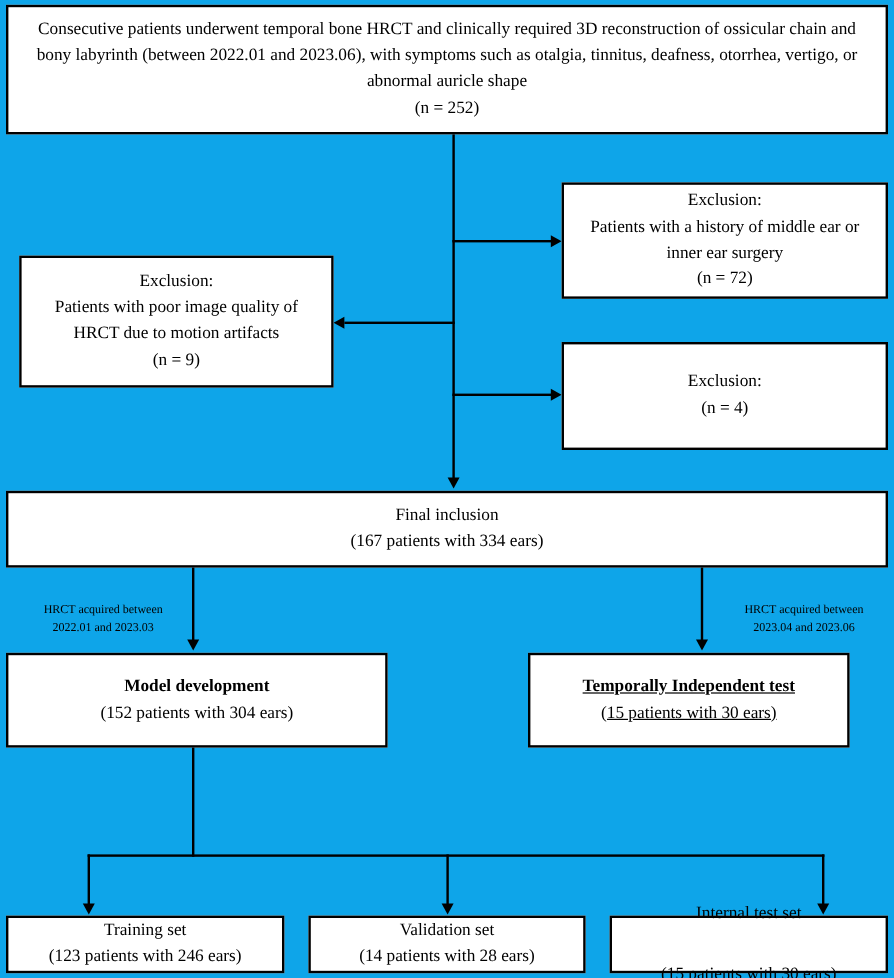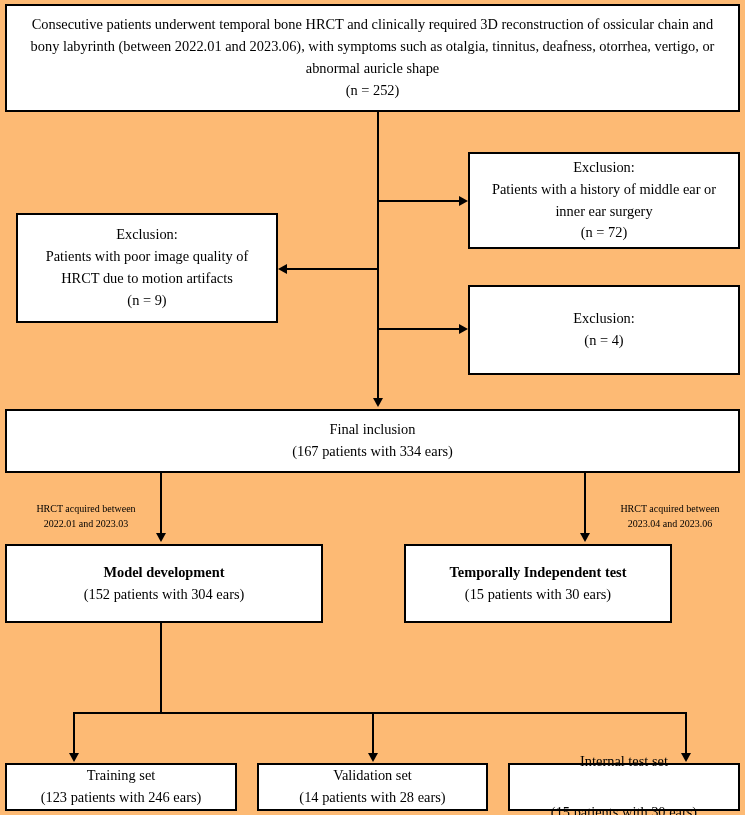--- a/index.html
+++ b/index.html
@@ -4,21 +4,21 @@
 <style>
   html, body {
     margin: 0;
     padding: 0;
     background: #ffffff;
   }
   #canvas {
     position: relative;
     width: 745px;
     height: 815px;
-    background: #fdba74;
+    background: #0ea5e9;
     font-family: "Liberation Serif", "DejaVu Serif", serif;
     color: #000000;
     overflow: hidden;
   }
   .box {
     position: absolute;
     box-sizing: border-box;
     border: 2.2px solid #000000;
     background: #ffffff;
     display: flex;
@@ -137,21 +137,21 @@
   <div class="edge-label" style="left:590px; top:486px; width:150px;">
     <span class="ln">HRCT acquired between</span>
     <span class="ln">2023.04 and 2023.06</span>
   </div>
 
   <div class="box" style="left:5px; top:544px; width:318px; height:79px;">
     <span class="ln bold">Model development</span>
     <span class="ln">(152 patients with 304 ears)</span>
   </div>
 
-  <div class="box" style="left:404px; top:544px; width:268px; height:79px;">
+  <div class="box" style="left:440px; top:544px; width:268px; height:79px;text-decoration:underline;">
     <span class="ln bold">Temporally Independent test</span>
     <span class="ln">(15 patients with 30 ears)</span>
   </div>
 
   <div class="vline" style="left:160px; top:623px; height:91px;"></div>
   <div class="hline" style="left:73px; top:712px; width:614px;"></div>
 
   <div class="vline" style="left:73px; top:712px; height:44px;"></div>
   <div class="arrow-down" style="left:68.8px; top:753px;"></div>
 

